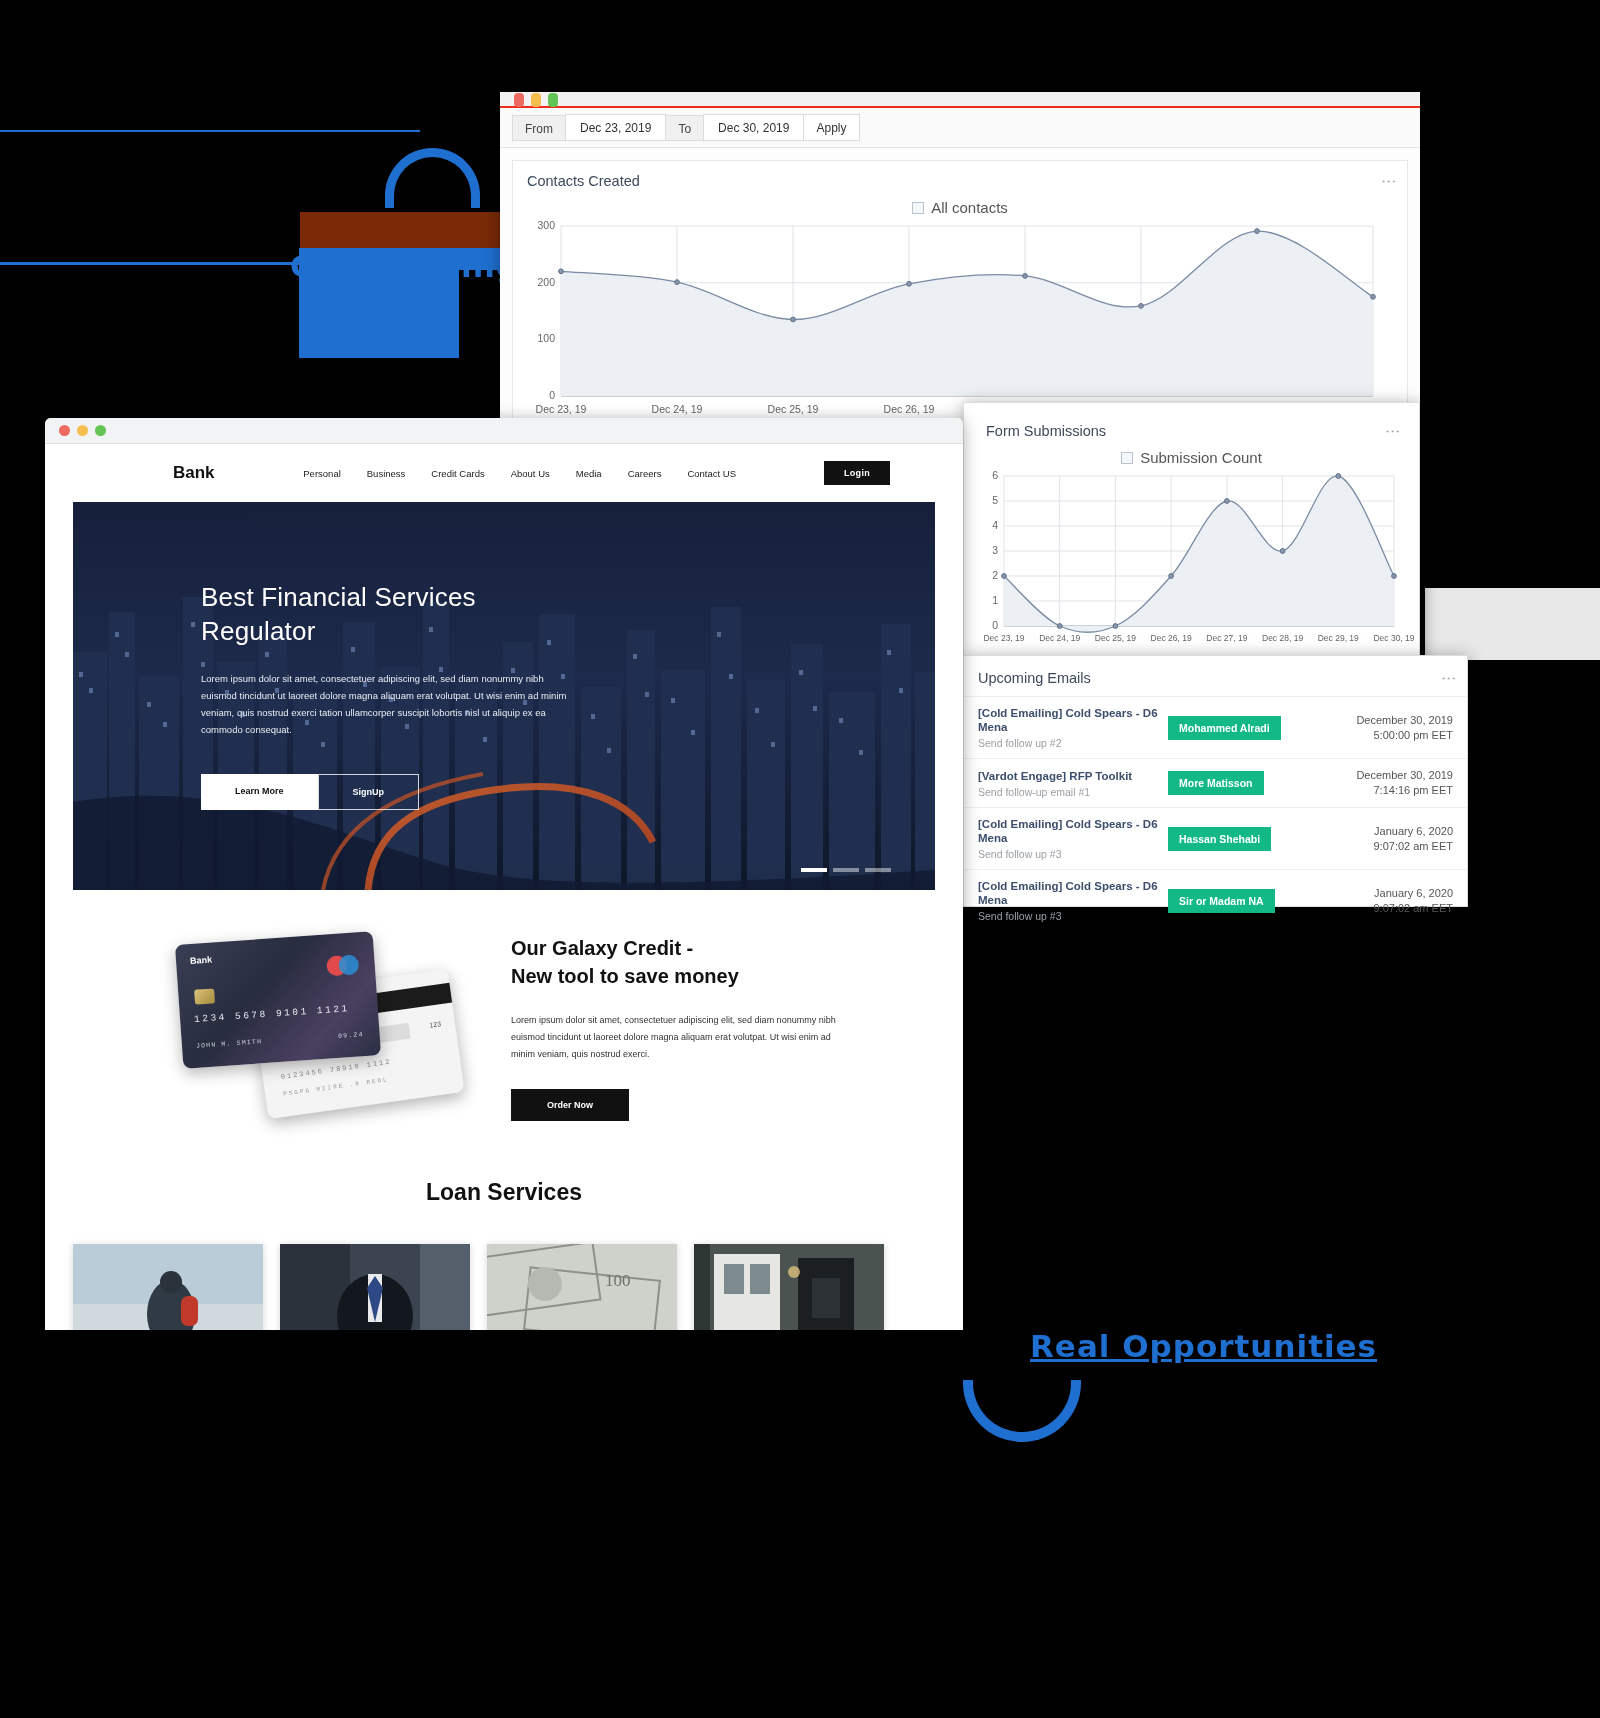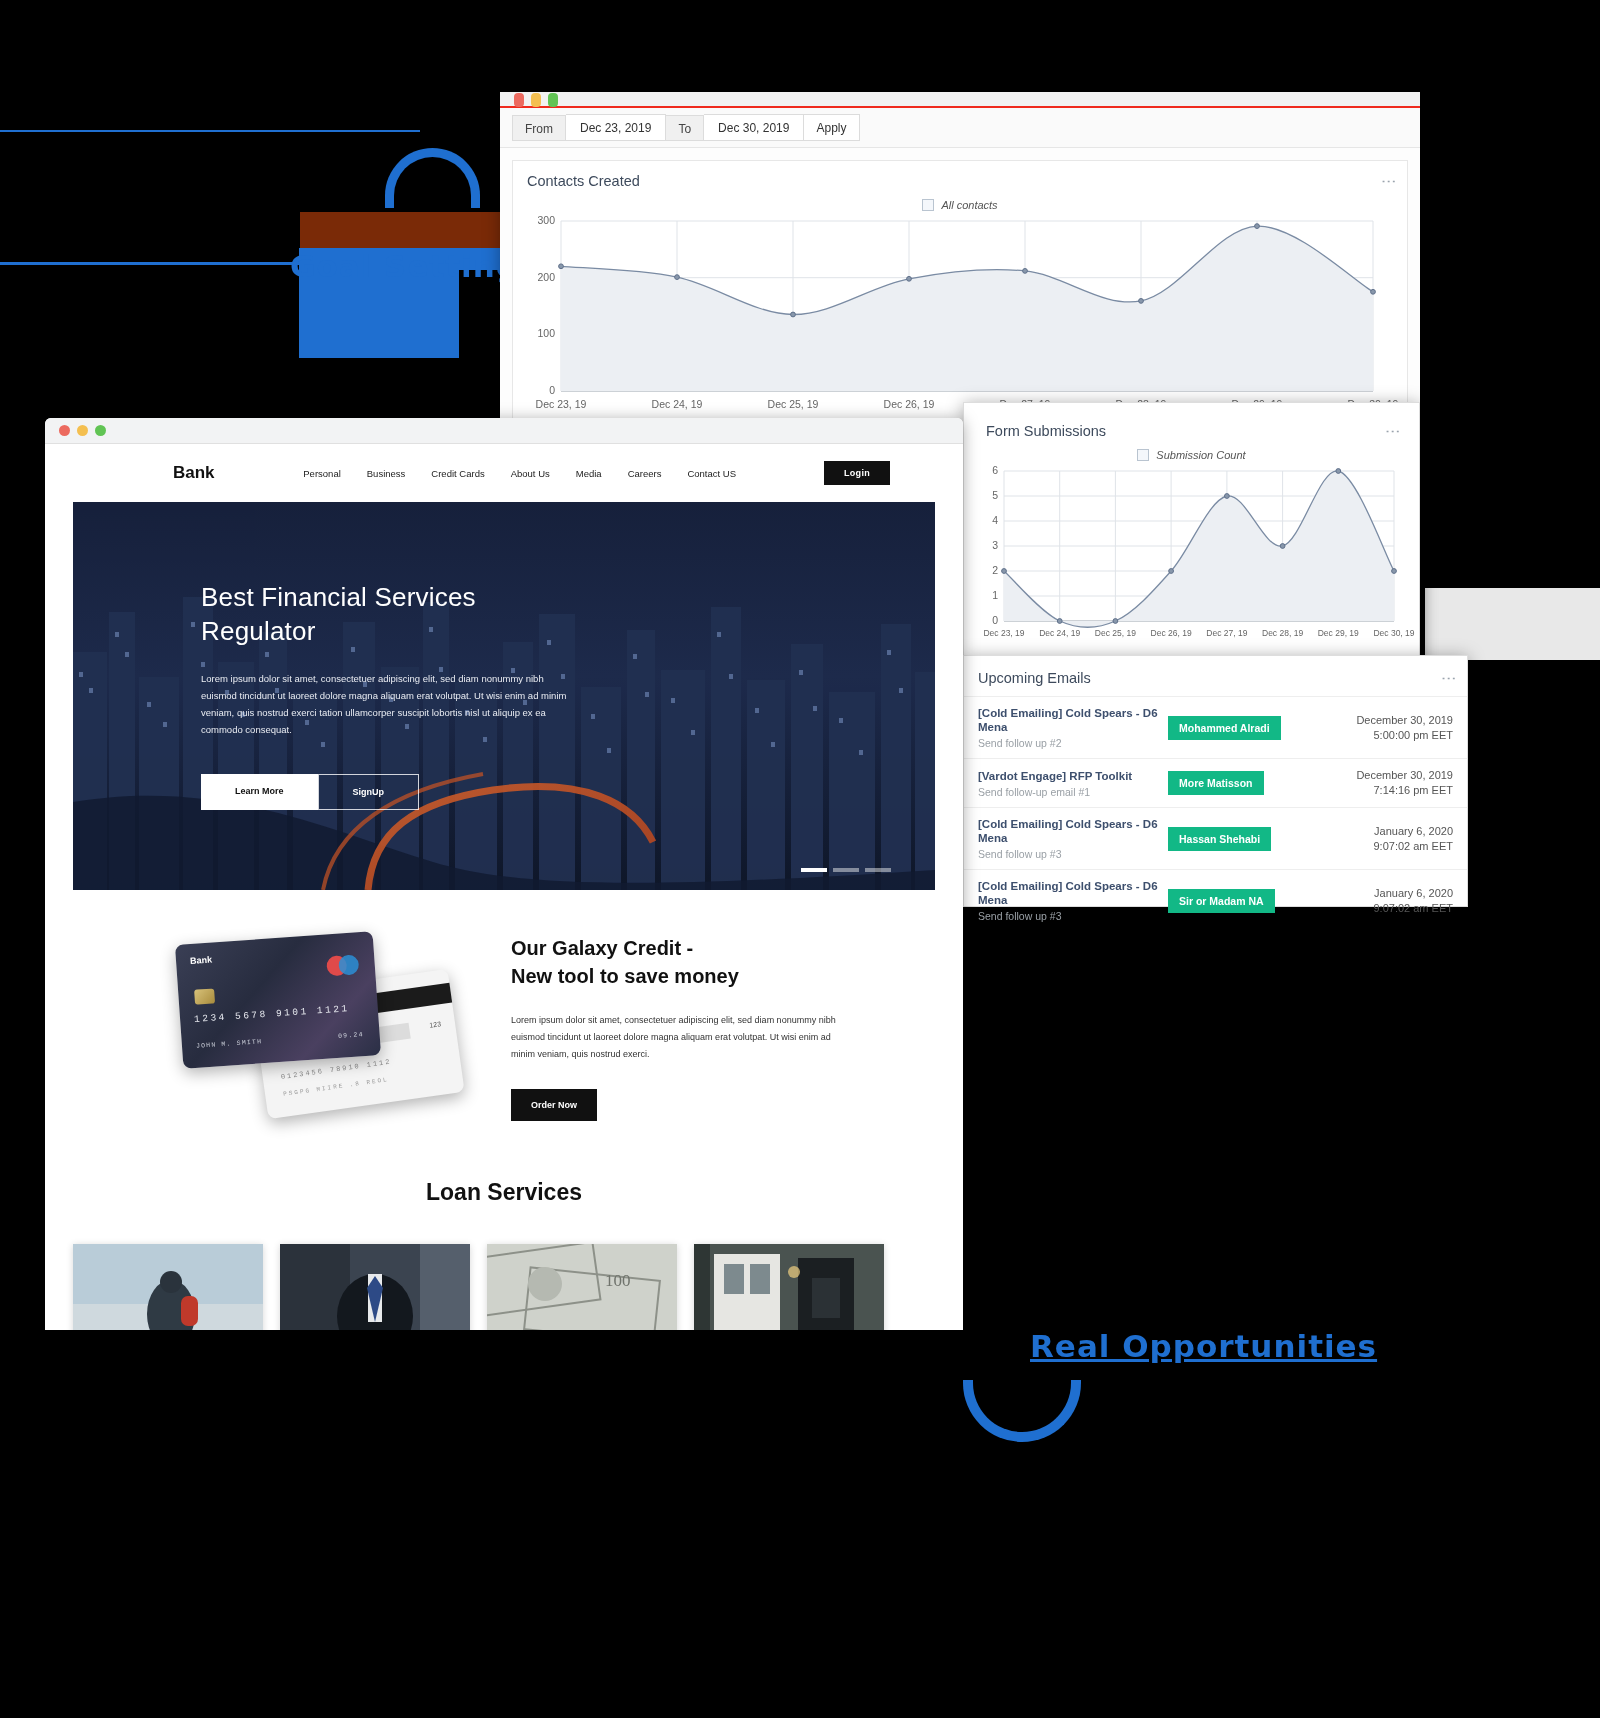--- a/index.html
+++ b/index.html
@@ -61,21 +61,21 @@
               color: #333; padding: 6px 12px; height: 27px; line-height: 14px; cursor: pointer; }
 
   .card { background: #fff; border: 1px solid #e7e7e7; margin: 12px; position: relative; }
   .card-head { display: flex; justify-content: space-between; align-items: center;
                padding: 12px 14px 6px 14px; }
   .card-title { font-size: 14.5px; color: #3d4a5c; font-weight: 400; }
   .kebab { color: #9aa3ad; font-size: 15px; line-height: 8px; letter-spacing: 0; cursor: pointer;
            writing-mode: vertical-rl; }
 
   .legend { display: flex; justify-content: center; align-items: center; gap: 7px;
-            font-size: 11px; color: #555; padding: 4px 0 2px 0; font-style: italic; }
+            font-size: 15px; color: #555; padding: 4px 0 2px 0; }
   .legend-box { width: 12px; height: 12px; border: 1px solid #b9c4d0; background: #f4f7fb; }
 
   .chartwrap { position: relative; }
   .chartwrap svg { display: block; }
   .ylab, .xlab { position: absolute; font-size: 10.5px; color: #666; font-family: "Liberation Sans", sans-serif; }
   .ylab { text-align: right; }
   .xlab { text-align: center; }
 
   
   #page-visits-card { position: absolute; left: 12px; top: 408px; width: 896px; height: 40px;
@@ -149,21 +149,21 @@
   .cc-cvv { position: absolute; right: 14px; top: 50px; font-size: 7px; color: #555; }
   .cc-mini { position: absolute; left: 18px; top: 80px; font-size: 7px; color: #888;
              letter-spacing: 2px; font-family: "Liberation Mono", monospace; }
   .cc-mini2 { position: absolute; left: 18px; top: 98px; font-size: 6px; color: #999;
               letter-spacing: 2px; font-family: "Liberation Mono", monospace; }
 
   .credit-copy { flex: 1; padding-left: 18px; padding-top: 4px; }
   .credit-copy h2 { font-size: 20px; font-weight: 700; color: #111; line-height: 28px; }
   .credit-copy p { margin-top: 22px; font-size: 9px; line-height: 17px; color: #333; width: 330px; }
   .btn-black { display: inline-block; margin-top: 26px; background: #111; color: #fff;
-               font-size: 9px; font-weight: 700; padding: 11px 20px; }
+               font-size: 9px; font-weight: 700; padding: 11px 36px; }
 
   .loan-head { text-align: center; font-size: 23px; font-weight: 700; color: #111; margin-top: 58px; }
   .loan-grid { display: flex; gap: 17px; padding: 0 28px; margin-top: 38px; }
   .loan-card { width: 190px; background: #fff; box-shadow: 0 1px 7px rgba(0,0,0,.16); }
   .loan-img { height: 96px; }
 </style>
 </head>
 <body>
 
 <div class="bg-art art-stripe1"></div>

